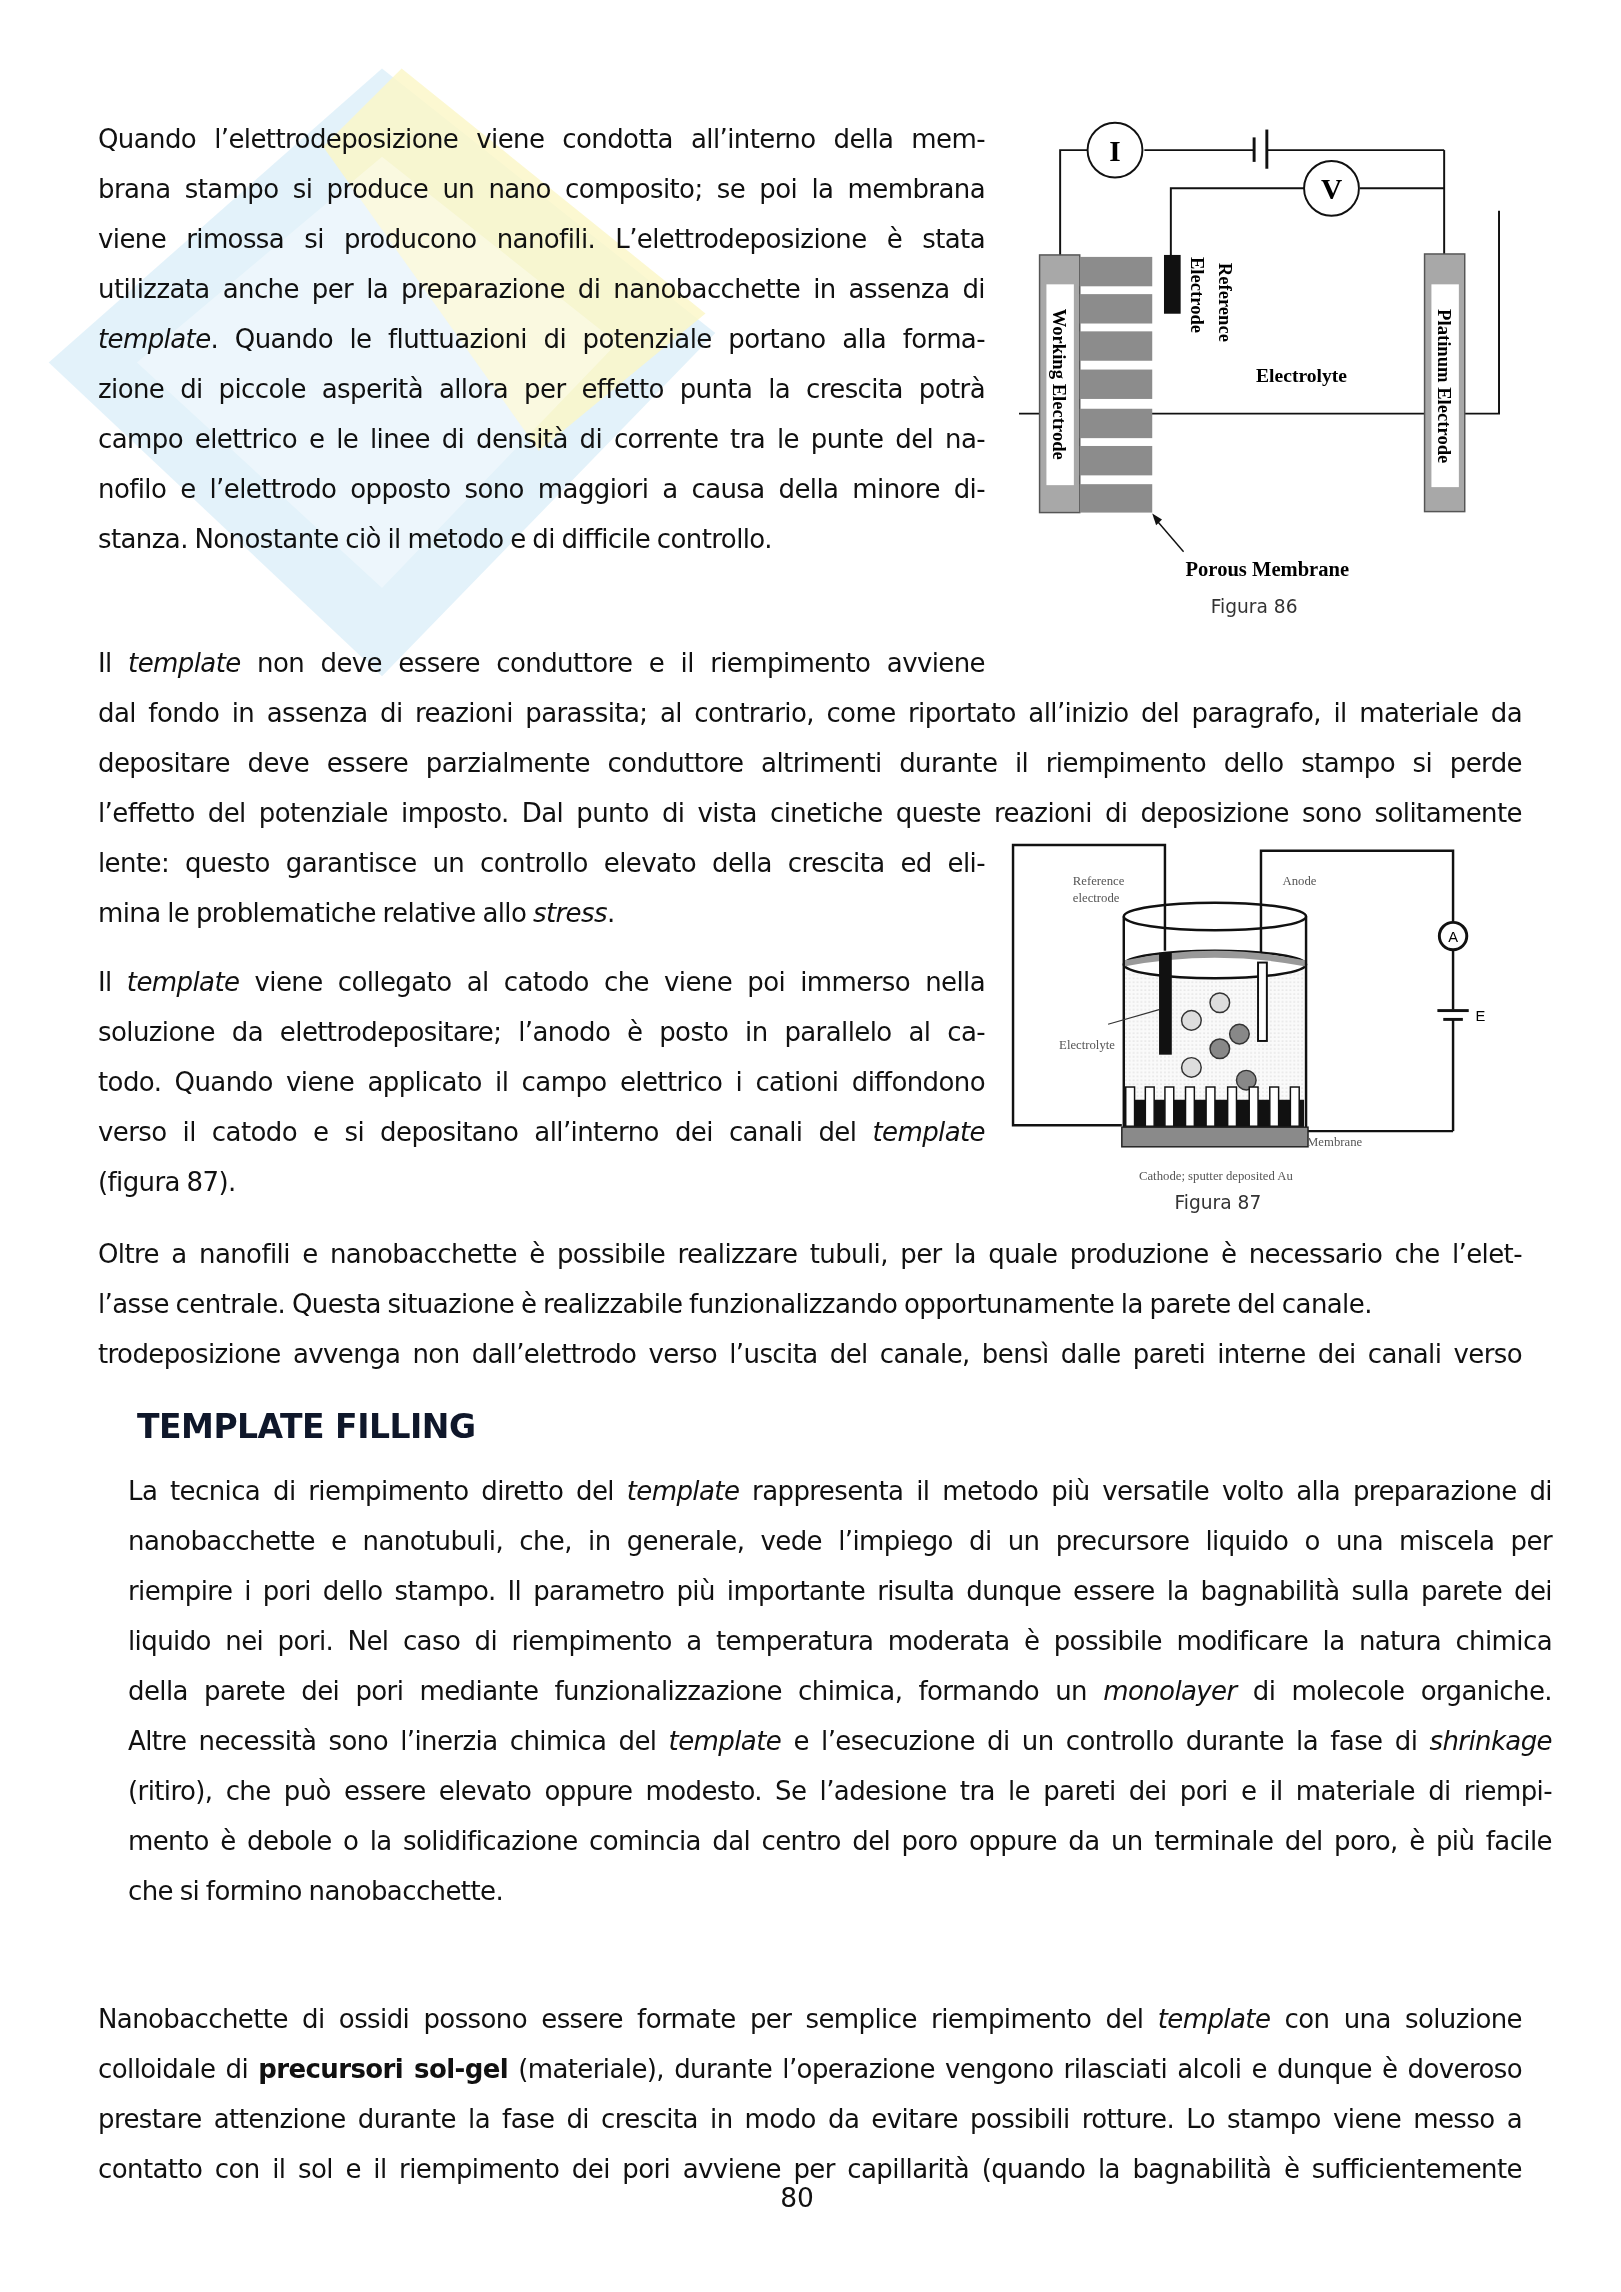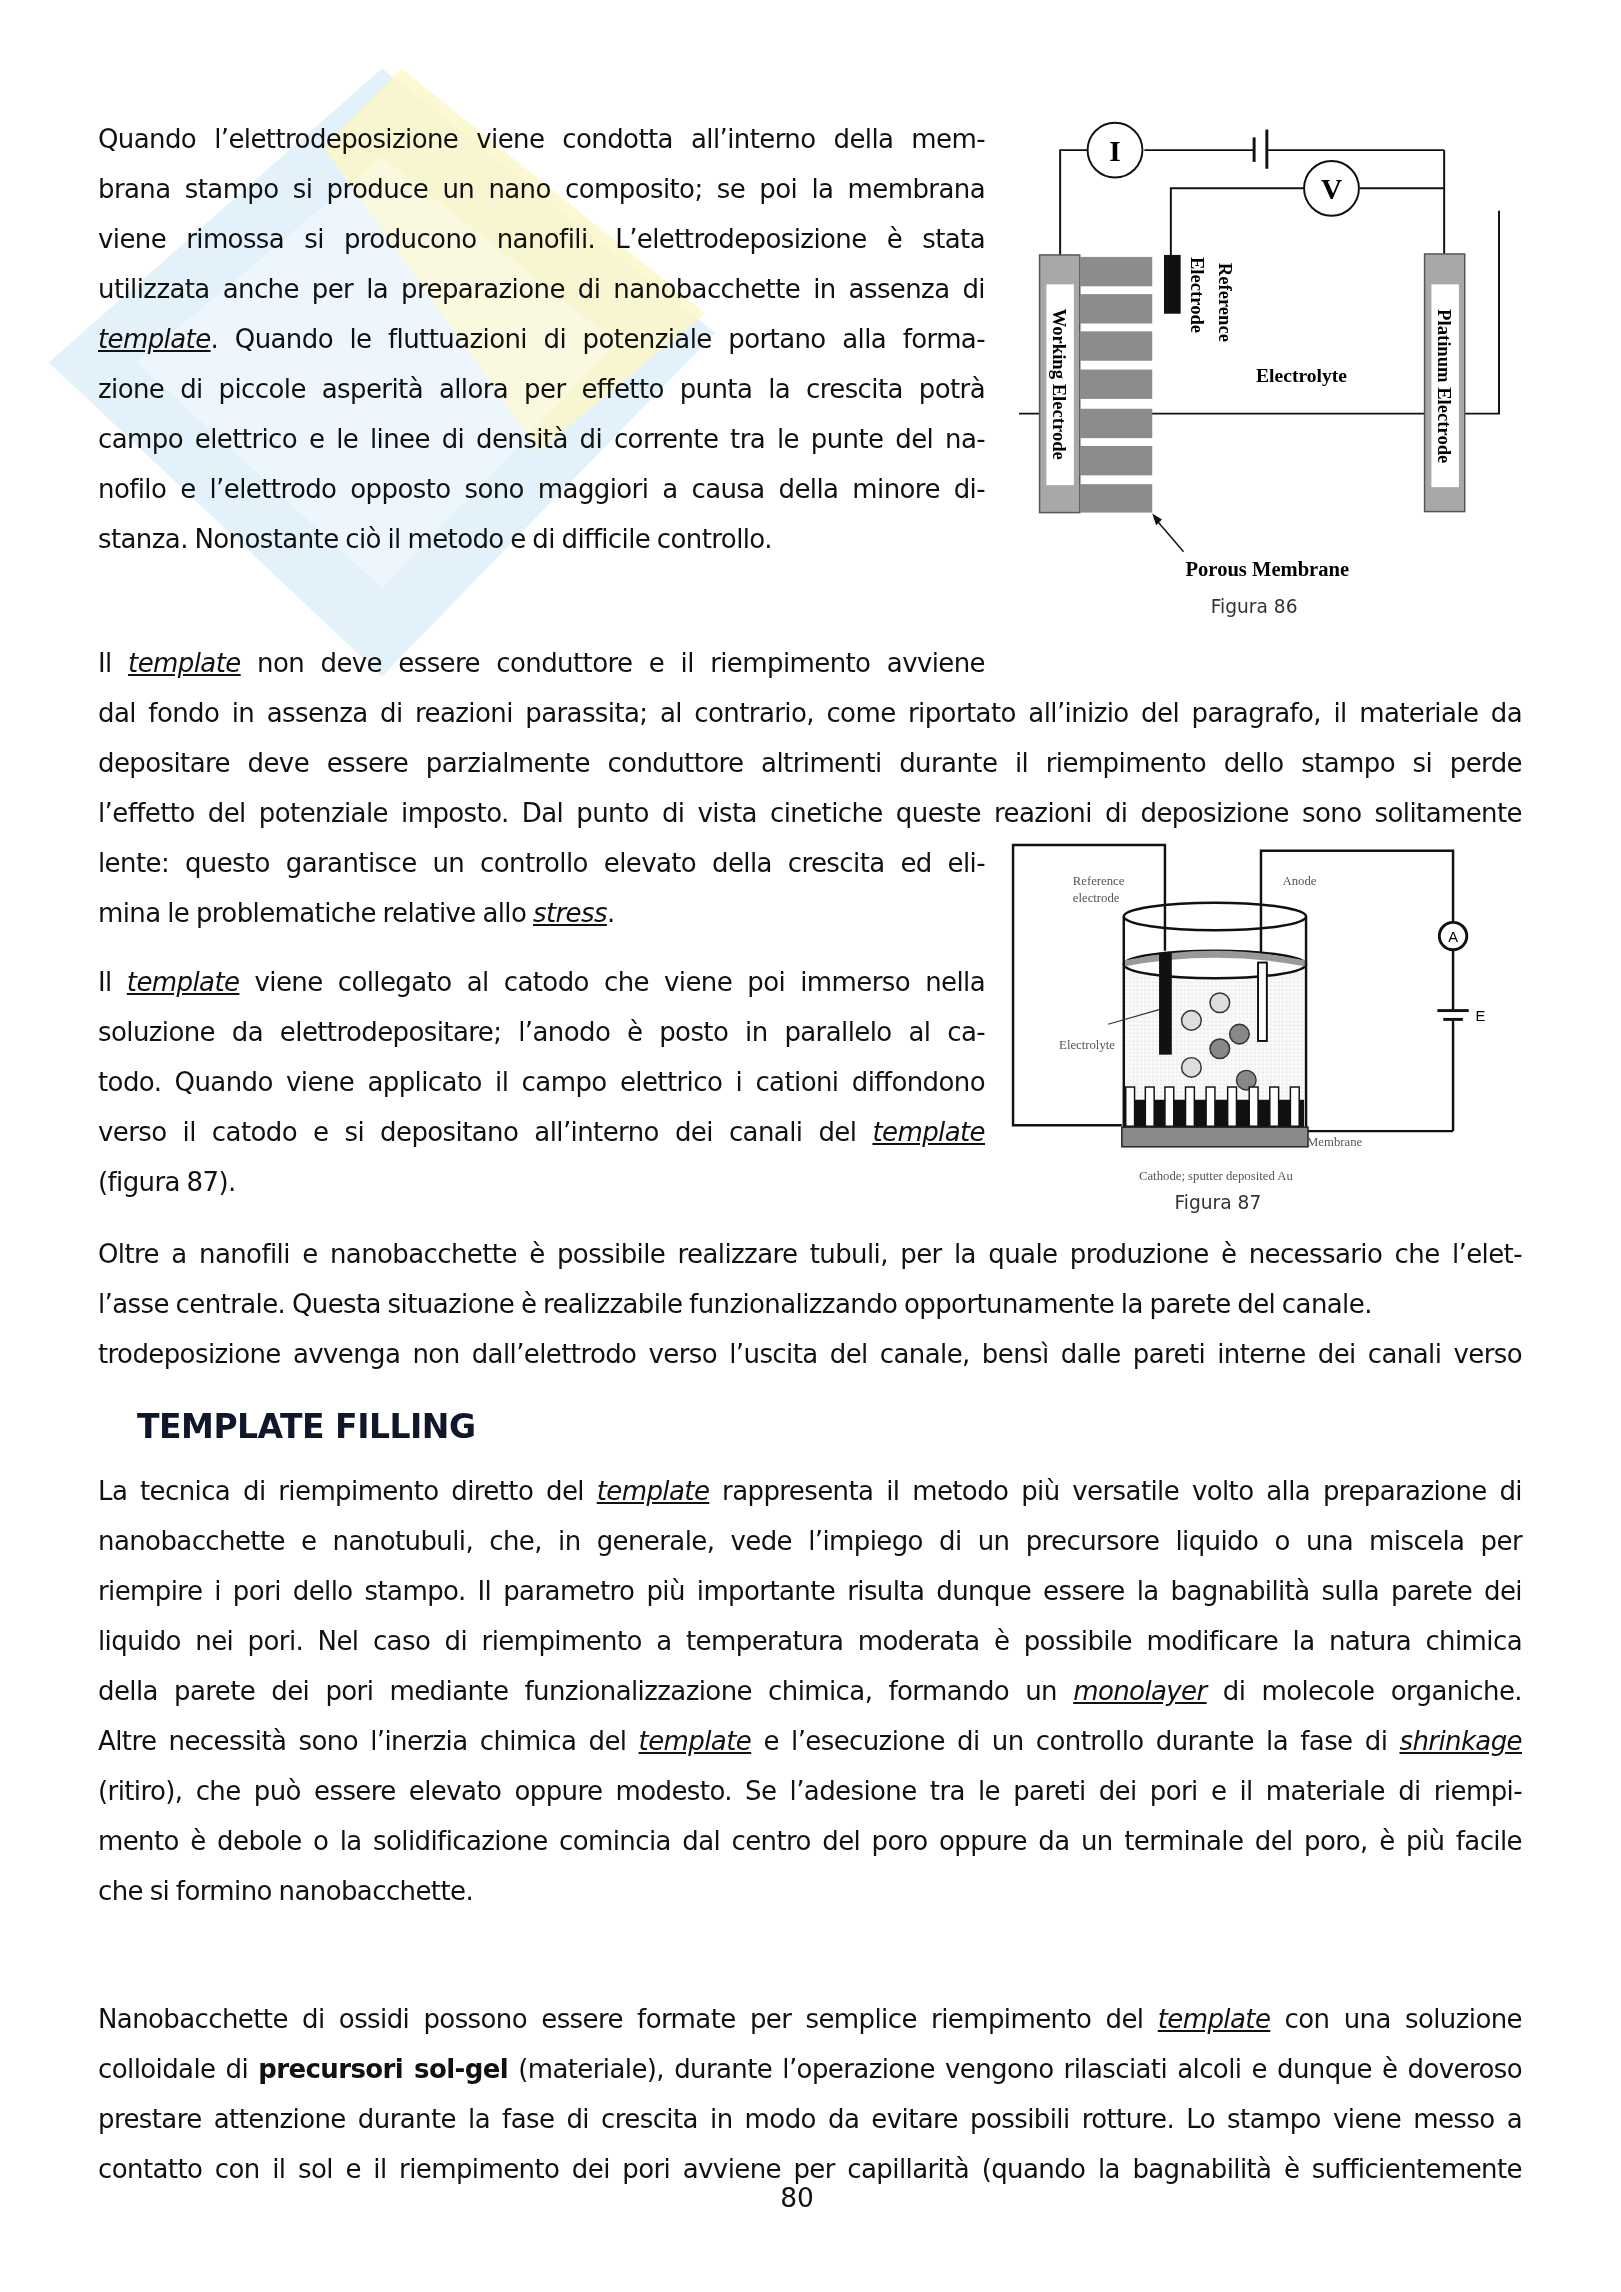--- a/index.html
+++ b/index.html
@@ -2,21 +2,21 @@
 <html><head>
 <meta charset="utf-8">
 <style>
   html, body { margin: 0; padding: 0; background: #ffffff; }
   body { width: 1621px; height: 2293px; position: relative; overflow: hidden;
          font-family: "DejaVu Sans", "Liberation Sans", sans-serif; color: #111; }
   .watermark { position: absolute; left: 29px; top: 39px; width: 706px; height: 647px; pointer-events: none; }
   .txt { position: absolute; font-size: 26px; line-height: 50px; letter-spacing: -0.6px; word-spacing: -1px; }
   .txt .line { display: block; text-align: justify; text-align-last: justify; white-space: nowrap; overflow: visible; }
   .txt .line.last { text-align-last: left; }
-  em { font-style: italic; text-decoration: underline; }
+  em { font-style: italic; }
   b { font-weight: bold; }
   .col-narrow { left: 98px; width: 887px; }
   .col-full { left: 98px; width: 1424px; }
   .heading { position: absolute; left: 137px; top: 1407px; font-family: "DejaVu Sans", sans-serif;
              font-weight: bold; font-size: 33px; letter-spacing: -0.5px; color: #0f172a; }
   .figure { position: absolute; }
   .pagenum { position: absolute; left: 0; width: 1594px; top: 2182px; text-align: center; font-size: 26.5px; }
 </style>
 </head>
 <body>
@@ -61,21 +61,21 @@
 </div>
 
 <div class="txt col-full" style="top:1229px;">
   <span class="line">Oltre a nanofili e nanobacchette è possibile realizzare tubuli, per la quale produzione è necessario che l’elet-</span>
   <span class="line last">l’asse centrale. Questa situazione è realizzabile funzionalizzando opportunamente la parete del canale.</span>
   <span class="line">trodeposizione avvenga non dall’elettrodo verso l’uscita del canale, bensì dalle pareti interne dei canali verso</span>
 </div>
 
 <div class="heading">TEMPLATE FILLING</div>
 
-<div class="txt col-full" style="top:1466px;">
+<div class="txt col-full" style="top:1466px;margin-left:30px;">
   <span class="line"><span>La tecnica di riempimento diretto del </span><em>template</em><span> rappresenta il metodo più versatile volto alla preparazione di</span></span>
   <span class="line">nanobacchette e nanotubuli, che, in generale, vede l’impiego di un precursore liquido o una miscela per</span>
   <span class="line">riempire i pori dello stampo. Il parametro più importante risulta dunque essere la bagnabilità sulla parete dei</span>
   <span class="line">liquido nei pori. Nel caso di riempimento a temperatura moderata è possibile modificare la natura chimica</span>
   <span class="line"><span>della parete dei pori mediante funzionalizzazione chimica, formando un </span><em>monolayer</em><span> di molecole organiche.</span></span>
   <span class="line"><span>Altre necessità sono l’inerzia chimica del </span><em>template</em><span> e l’esecuzione di un controllo durante la fase di </span><em>shrinkage</em></span>
   <span class="line">(ritiro), che può essere elevato oppure modesto. Se l’adesione tra le pareti dei pori e il materiale di riempi-</span>
   <span class="line">mento è debole o la solidificazione comincia dal centro del poro oppure da un terminale del poro, è più facile</span>
   <span class="line last">che si formino nanobacchette.</span>
 </div>

